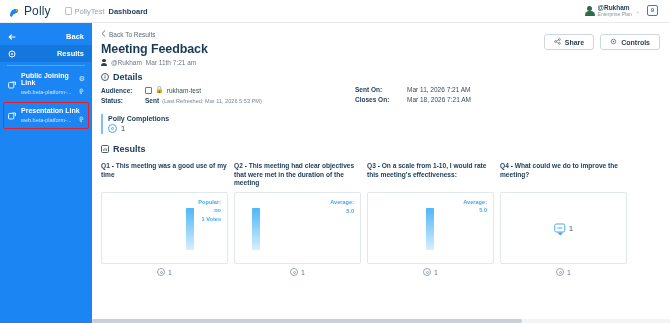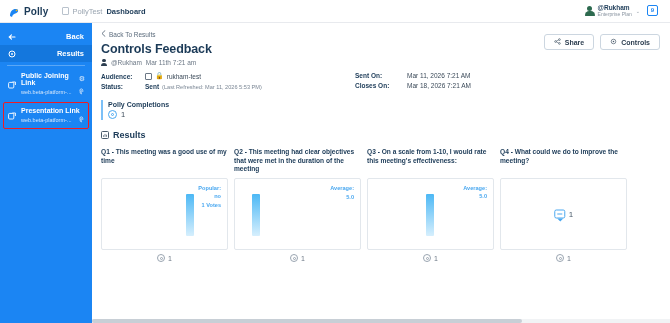--- a/index.html
+++ b/index.html
@@ -15,21 +15,21 @@
   .topbar {
     height: 23px; flex: 0 0 23px;
     background: #ffffff;
     border-bottom: 1px solid #e8eaee;
     display: flex; align-items: center;
     padding: 0 8px;
     position: relative;
   }
   .brand { display: flex; align-items: center; gap: 4px; }
   .brand-logo { width: 12px; height: 12px; position: relative; }
-  .brand-name { font-size: 10px; font-weight: bold; color: #1b3a57; letter-spacing: .1px; }
+  .brand-name { font-size: 12px; font-weight: normal; color: #1b3a57; letter-spacing: .1px; }
   .nav-item {
     display: flex; align-items: center; gap: 3px;
     font-size: 7.5px; color: #9aa5b1; margin-left: 14px;
   }
   .nav-item.active { color: #1b3a57; font-weight: bold; margin-left: 4px; }
   .doc-icon { width: 7px; height: 8px; border: 1px solid #b9c2cc; border-radius: 1px; display:inline-block; }
 
   .topbar-right { margin-left: auto; display: flex; align-items: center; gap: 7px; padding-right: 2px;}
   .user-chip { display: flex; align-items: center; gap: 3px; }
   .avatar-ic { width: 10px; height: 10px; position: relative; }
@@ -282,21 +282,21 @@
 
       <div class="back-row">
         <span>
           <svg width="5" height="7" viewBox="0 0 5 7">
               <path d="M4 0.6 L1 3.5 L4 6.4" stroke="#5b6b7c" stroke-width="0.9" fill="none" stroke-linecap="round"></path>
             </svg>
         </span>
         <span>Back To Results</span>
       </div>
 
-      <div class="page-title">Controls Feedback</div>
+      <div class="page-title">Meeting Feedback</div>
 
       <div class="byline">
         <span class="av">
             <span class="h"></span>
             <span class="b"></span>
           </span>
         <span>@Rukham</span>
         <span>Mar 11th 7:21 am</span>
       </div>
 
@@ -317,20 +317,28 @@
             <svg width="7" height="7" viewBox="0 0 8 8">
                 <circle cx="4" cy="4" r="2.6" stroke="#4a5b6b" stroke-width="0.8" fill="none"></circle>
                 <circle cx="4" cy="4" r="0.9" fill="#4a5b6b"></circle>
               </svg>
           </span>
           <span>Controls</span>
         </div>
       </div>
 
       <div class="details">
+        <div class="sec-title">
+          <span class="sec-ico">
+            <svg width="8" height="8" viewBox="0 0 8 8">
+                <path d="M4 2.2 V2.3 M4 3.4 V5.8" stroke="#4a5b6b" stroke-width="1" stroke-linecap="round"></path>
+              </svg>
+          </span>
+          <span>Details</span>
+        </div>
 
         <div class="det-grid">
           <div class="det-left">
             <div class="det-line">
               <span class="det-label">Audience:</span>
               <span class="det-val">
                 <span class="chip-sq"></span>
                 <span class="lock">🔒</span>
                 <span>rukham-test</span>
               </span>

